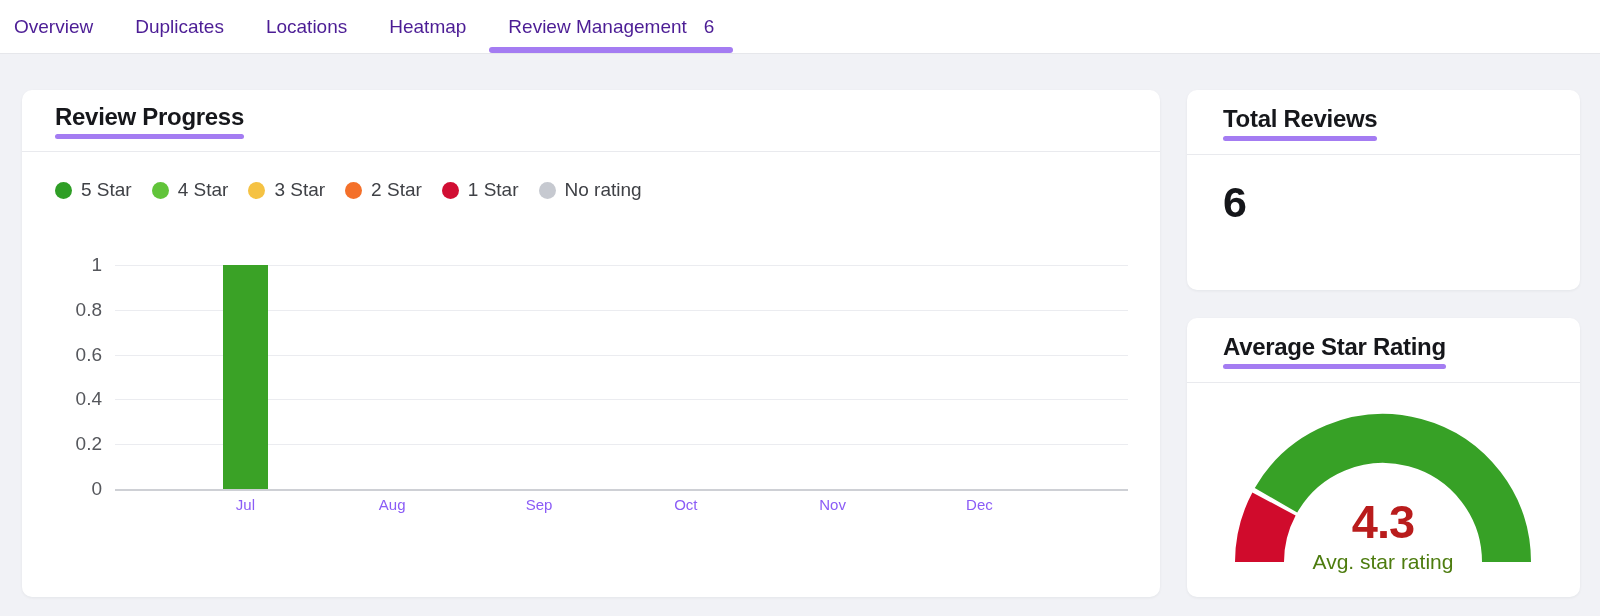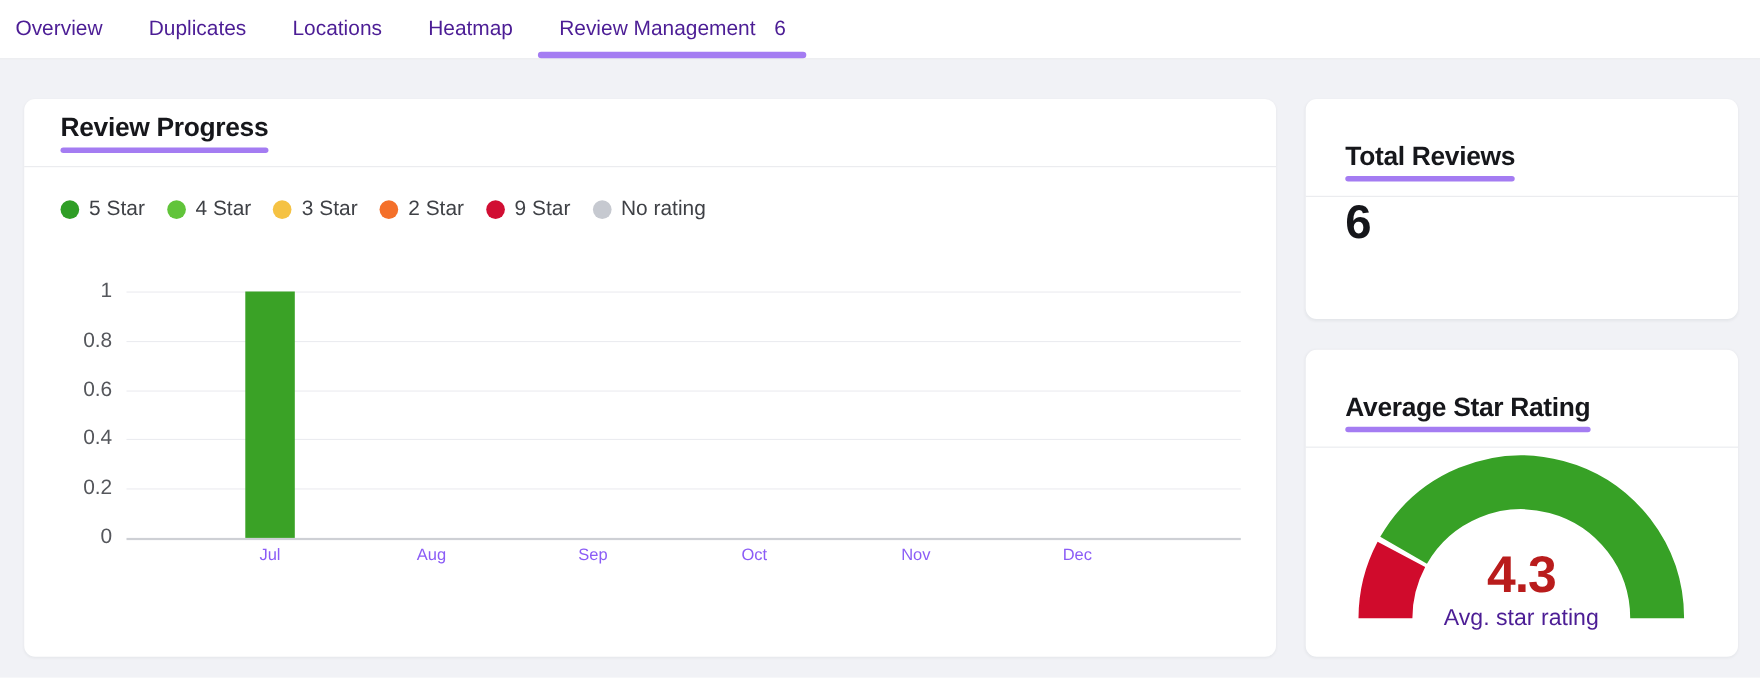--- a/index.html
+++ b/index.html
@@ -36,21 +36,21 @@
     box-shadow:0 1px 3px rgba(25,28,40,.06);
   }
   #card-main  { left:22px;   top:90px;  width:1138px; height:507px; }
   #card-total { left:1187px; top:90px;  width:393px;  height:200px; }
   #card-avg   { left:1187px; top:318px; width:393px;  height:279px; }
 
   .card-header {
     position:absolute; top:0; left:0; right:0; height:62px;
     border-bottom:1px solid #e9eaee; padding:14px 33px 0;
   }
-  #card-total .card-header, #card-avg .card-header { height:65px; padding:16px 36px 0;margin-top:24px; }
+  #card-total .card-header, #card-avg .card-header { height:65px; padding:16px 36px 0; }
   .title-wrap { display:inline-block; }
   .card-title {
     font-size:24px; font-weight:700; color:#16171b; letter-spacing:-.3px;
     line-height:26px;
   }
   .title-underline { height:5px; border-radius:3px; margin-top:4px; }
 
   
   .legend {
     position:absolute; top:89px; left:33px;
@@ -80,21 +80,21 @@
   }
 
   
   .gauge-wrap { position:absolute; left:46px; top:94px; width:300px; height:153px; }
   .gauge-value {
     position:absolute; left:0; width:300px; top:82px; text-align:center;
     font-size:47px; font-weight:700; color:#b91c1c; letter-spacing:-1px;
   }
   .gauge-caption {
     position:absolute; left:0; width:300px; top:138px; text-align:center;
-    font-size:21px; color:#4c1d95;
+    font-size:21px; color:#4d7c0f;
   }
 </style>
 </head>
 <body>
 
 <nav class="nav">
   <div class="tab">
     <span>Overview</span>
   </div>
   <div class="tab">
@@ -133,21 +133,21 @@
       <div class="legend-item">
         <span class="legend-dot" style="background: rgb(245, 194, 67);"></span>
         <span class="legend-label">3 Star</span>
       </div>
       <div class="legend-item">
         <span class="legend-dot" style="background: rgb(244, 112, 42);"></span>
         <span class="legend-label">2 Star</span>
       </div>
       <div class="legend-item">
         <span class="legend-dot" style="background: rgb(209, 14, 51);"></span>
-        <span class="legend-label">9 Star</span>
+        <span class="legend-label">1 Star</span>
       </div>
       <div class="legend-item">
         <span class="legend-dot" style="background: rgb(198, 201, 208);"></span>
         <span class="legend-label">No rating</span>
       </div>
     </div>
 
   <div id="chart">
       <div class="gridline baseline" style="top: 399px;"></div>
       <div class="ytick" style="top: 388px;">0</div>

